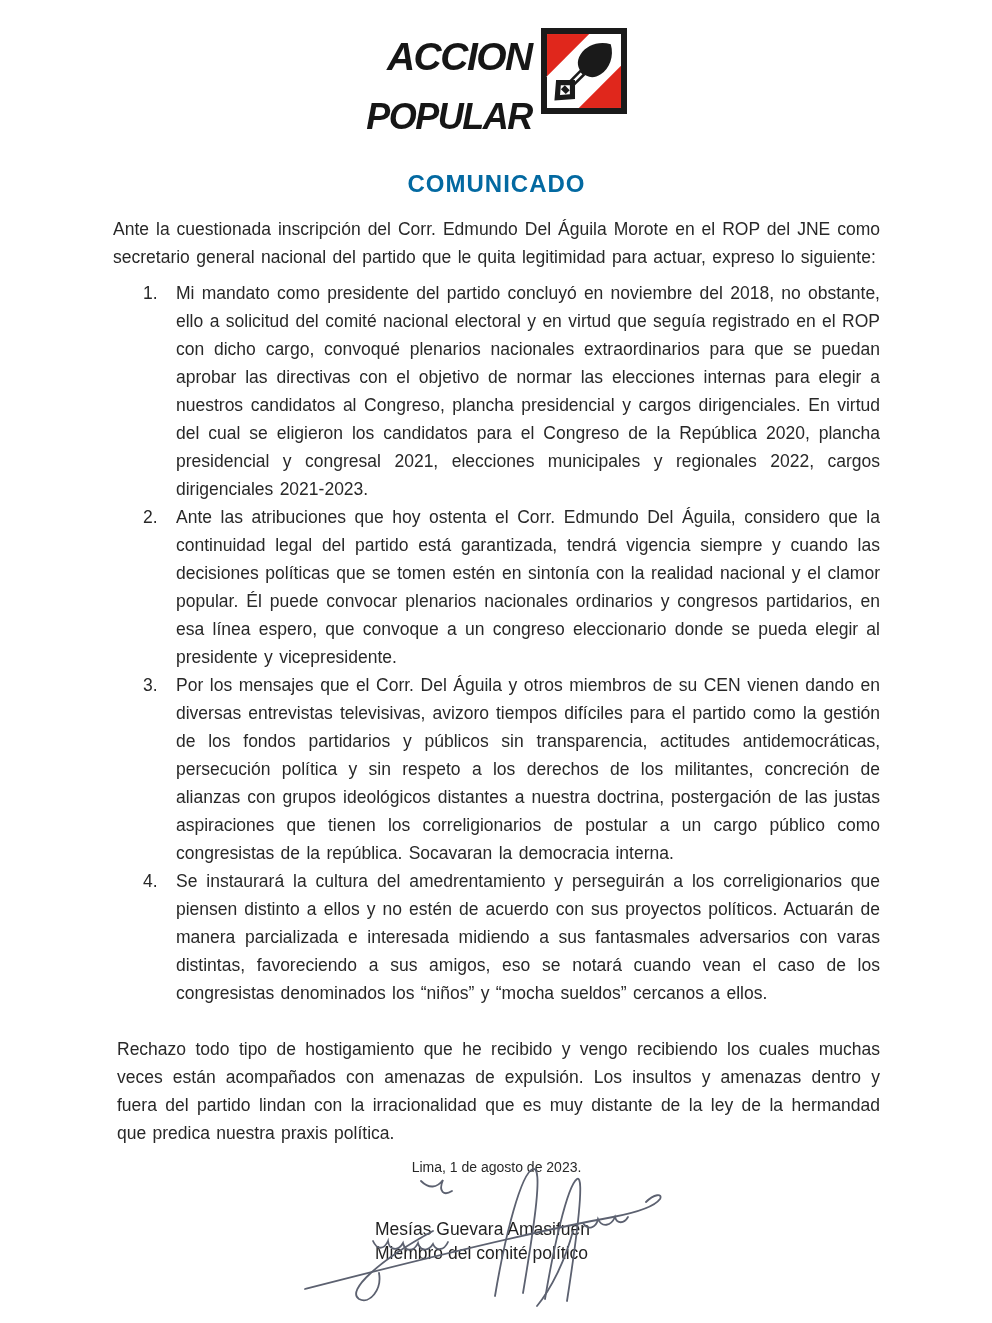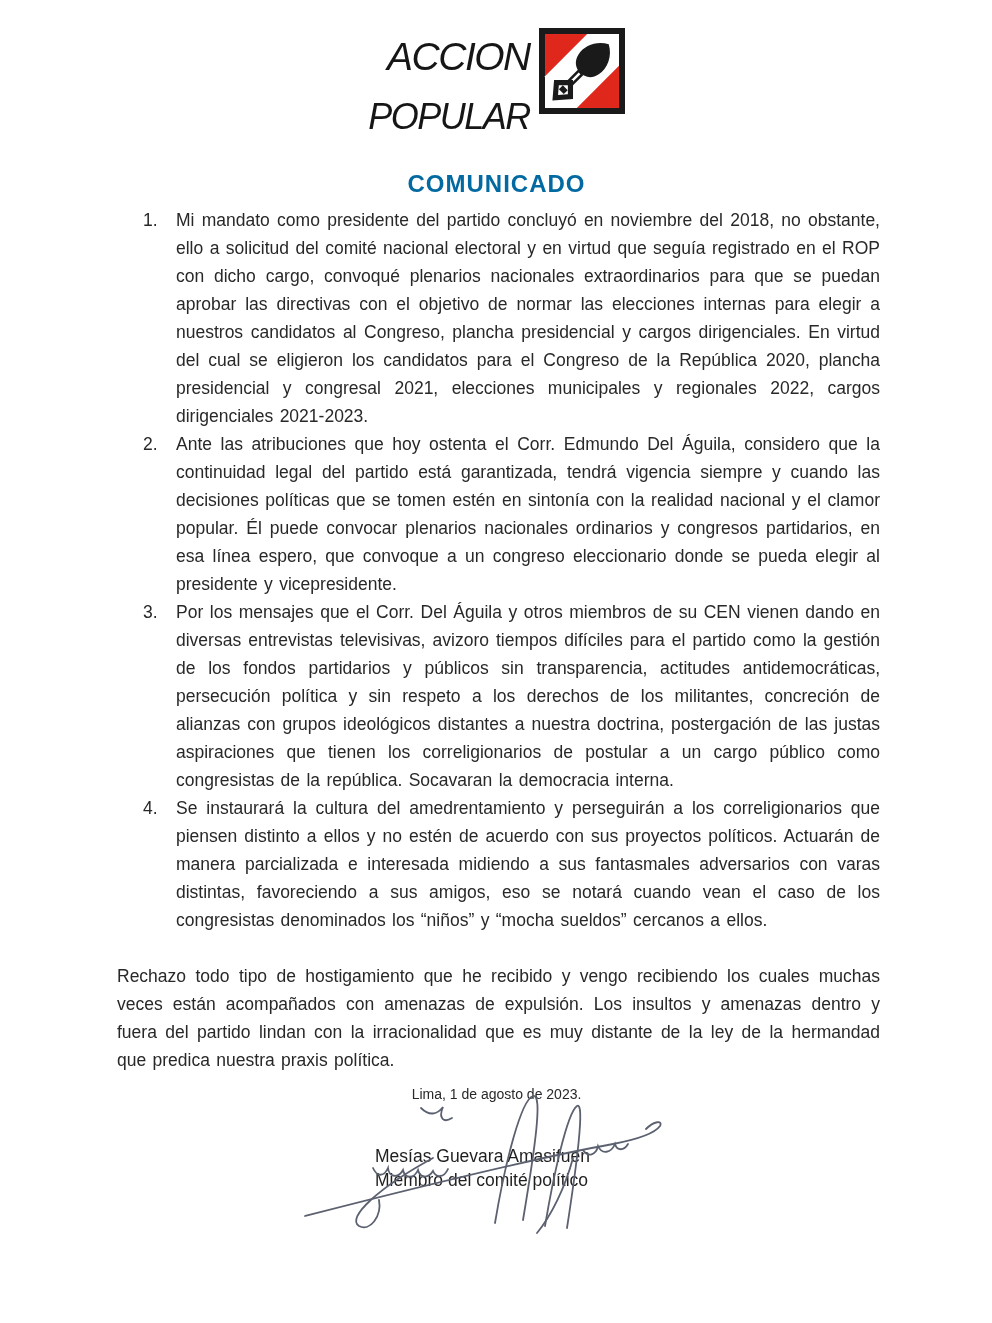--- a/index.html
+++ b/index.html
@@ -11,21 +11,21 @@
     -webkit-font-smoothing: antialiased;
   }
   .page { padding: 26px 112px 0 113px; position: relative; }
 
   
   .logo-row {
     display: flex; justify-content: center; align-items: flex-start;
     gap: 9px; margin: 0 0 0 0; height: 112px;
   }
   .logo-text {
-    text-align: right; font-style: italic; font-weight: normal;
+    text-align: right; font-style: italic; font-weight: bold;
     color: #161616; margin-top: 12px; letter-spacing: -1.5px;
   }
   .logo-line1 { font-size: 39px; line-height: 37px; }
   .logo-line2 { font-size: 36px; line-height: 44px; margin-top: 20px; }
   .emblem { display: block; margin-top: 2px; }
 
   
   .title {
     margin: 32px 0 0 0; text-align: center;
     font-size: 24px; font-weight: bold; letter-spacing: 1px; color: #0369a1;
@@ -77,20 +77,21 @@
         <rect x="45.6" y="52" width="8.8" height="20" fill="#1a1a1a"></rect>
         <rect x="48.6" y="54" width="2.8" height="16" fill="#ffffff"></rect>
         <path d="M50,69 L61.5,80.5 L50,94 L38.5,80.5 Z" fill="#ffffff" stroke="#1a1a1a" stroke-width="6"></path>
         <rect x="46" y="77.5" width="8" height="6.5" fill="#1a1a1a"></rect>
       </g>
     </svg>
   </header>
 
   <h1 class="title">COMUNICADO</h1>
 
+  <p class="bodytext intro">Ante la cuestionada inscripción del Corr. Edmundo Del Águila Morote en el ROP del JNE como secretario general nacional del partido que le quita legitimidad para actuar, expreso lo siguiente:</p>
 
   <ol class="list">
     <li class="bodytext">
       <span class="num">1.</span>
       <span>Mi mandato como presidente del partido concluyó en noviembre del 2018, no obstante, ello a solicitud del comité nacional electoral y en virtud que seguía registrado en el ROP con dicho cargo, convoqué plenarios nacionales extraordinarios para que se puedan aprobar las directivas con el objetivo de normar las elecciones internas para elegir a nuestros candidatos al Congreso, plancha presidencial y cargos dirigenciales. En virtud del cual se eligieron los candidatos para el Congreso de la República 2020, plancha presidencial y congresal 2021, elecciones municipales y regionales 2022, cargos dirigenciales 2021-2023.</span>
     </li>
     <li class="bodytext">
       <span class="num">2.</span>
       <span>Ante las atribuciones que hoy ostenta el Corr. Edmundo Del Águila, considero que la continuidad legal del partido está garantizada, tendrá vigencia siempre y cuando las decisiones políticas que se tomen estén en sintonía con la realidad nacional y el clamor popular. Él puede convocar plenarios nacionales ordinarios y congresos partidarios, en esa línea espero, que convoque a un congreso eleccionario donde se pueda elegir al presidente y vicepresidente.</span>
     </li>

